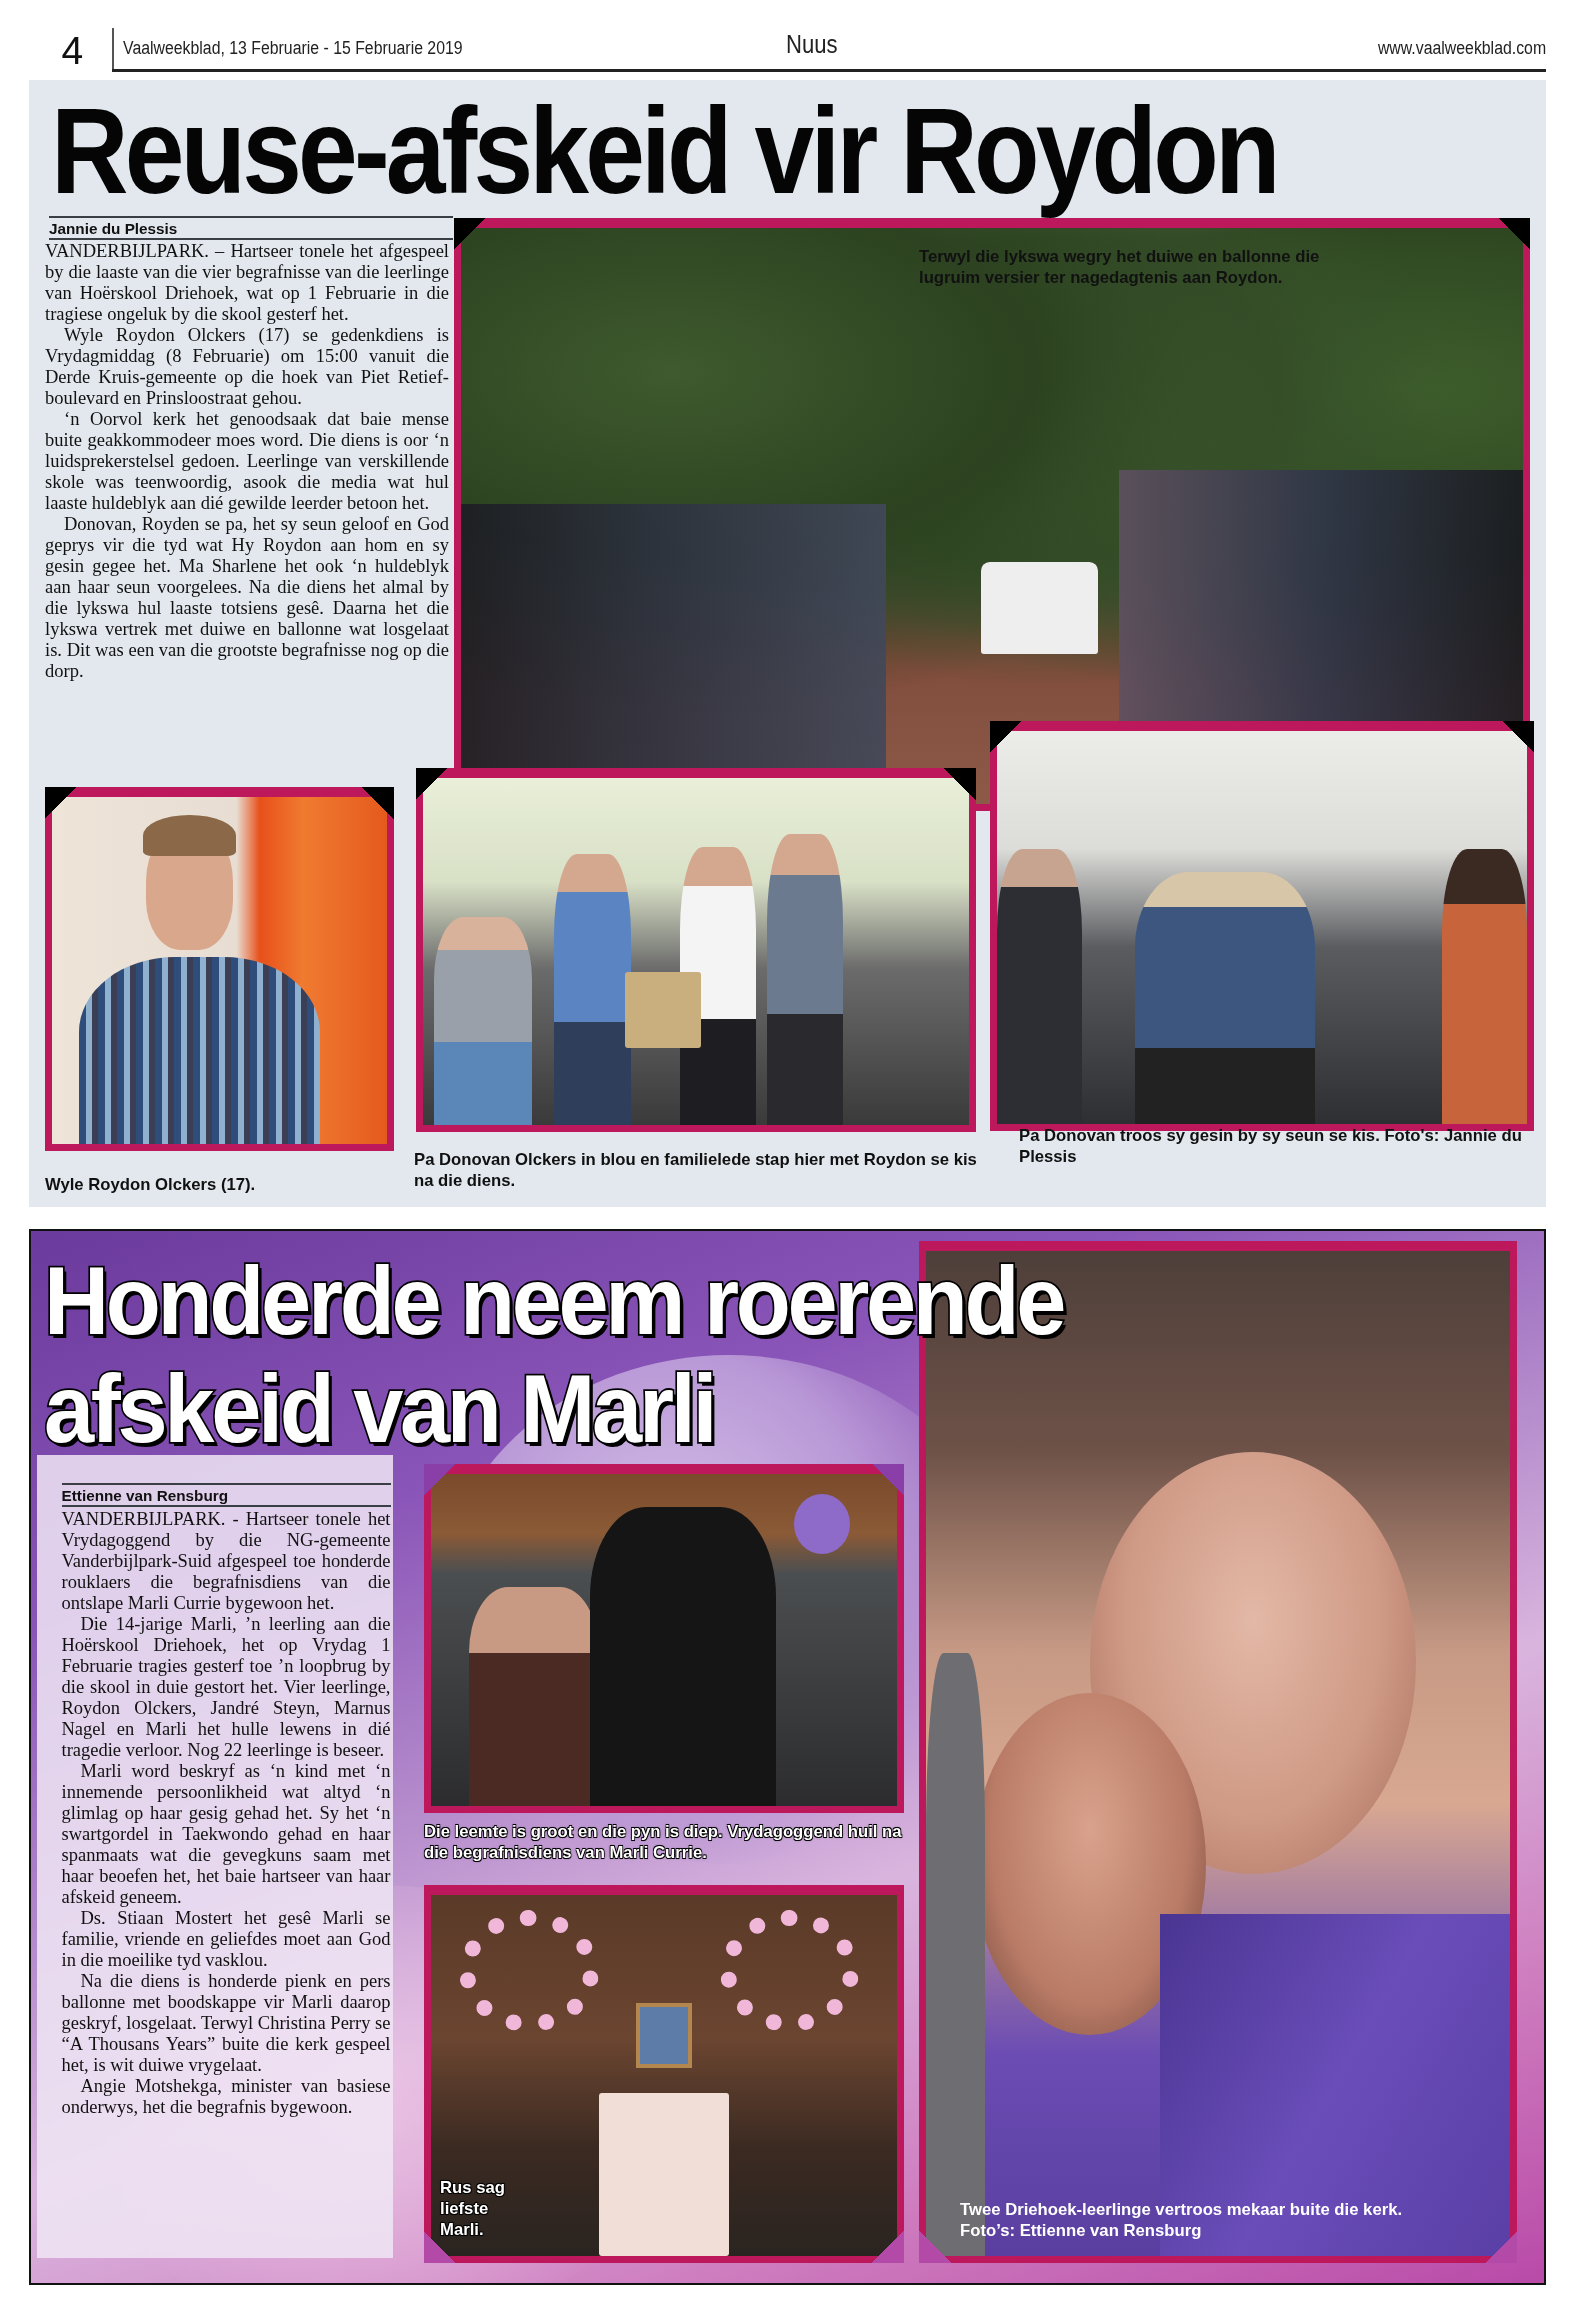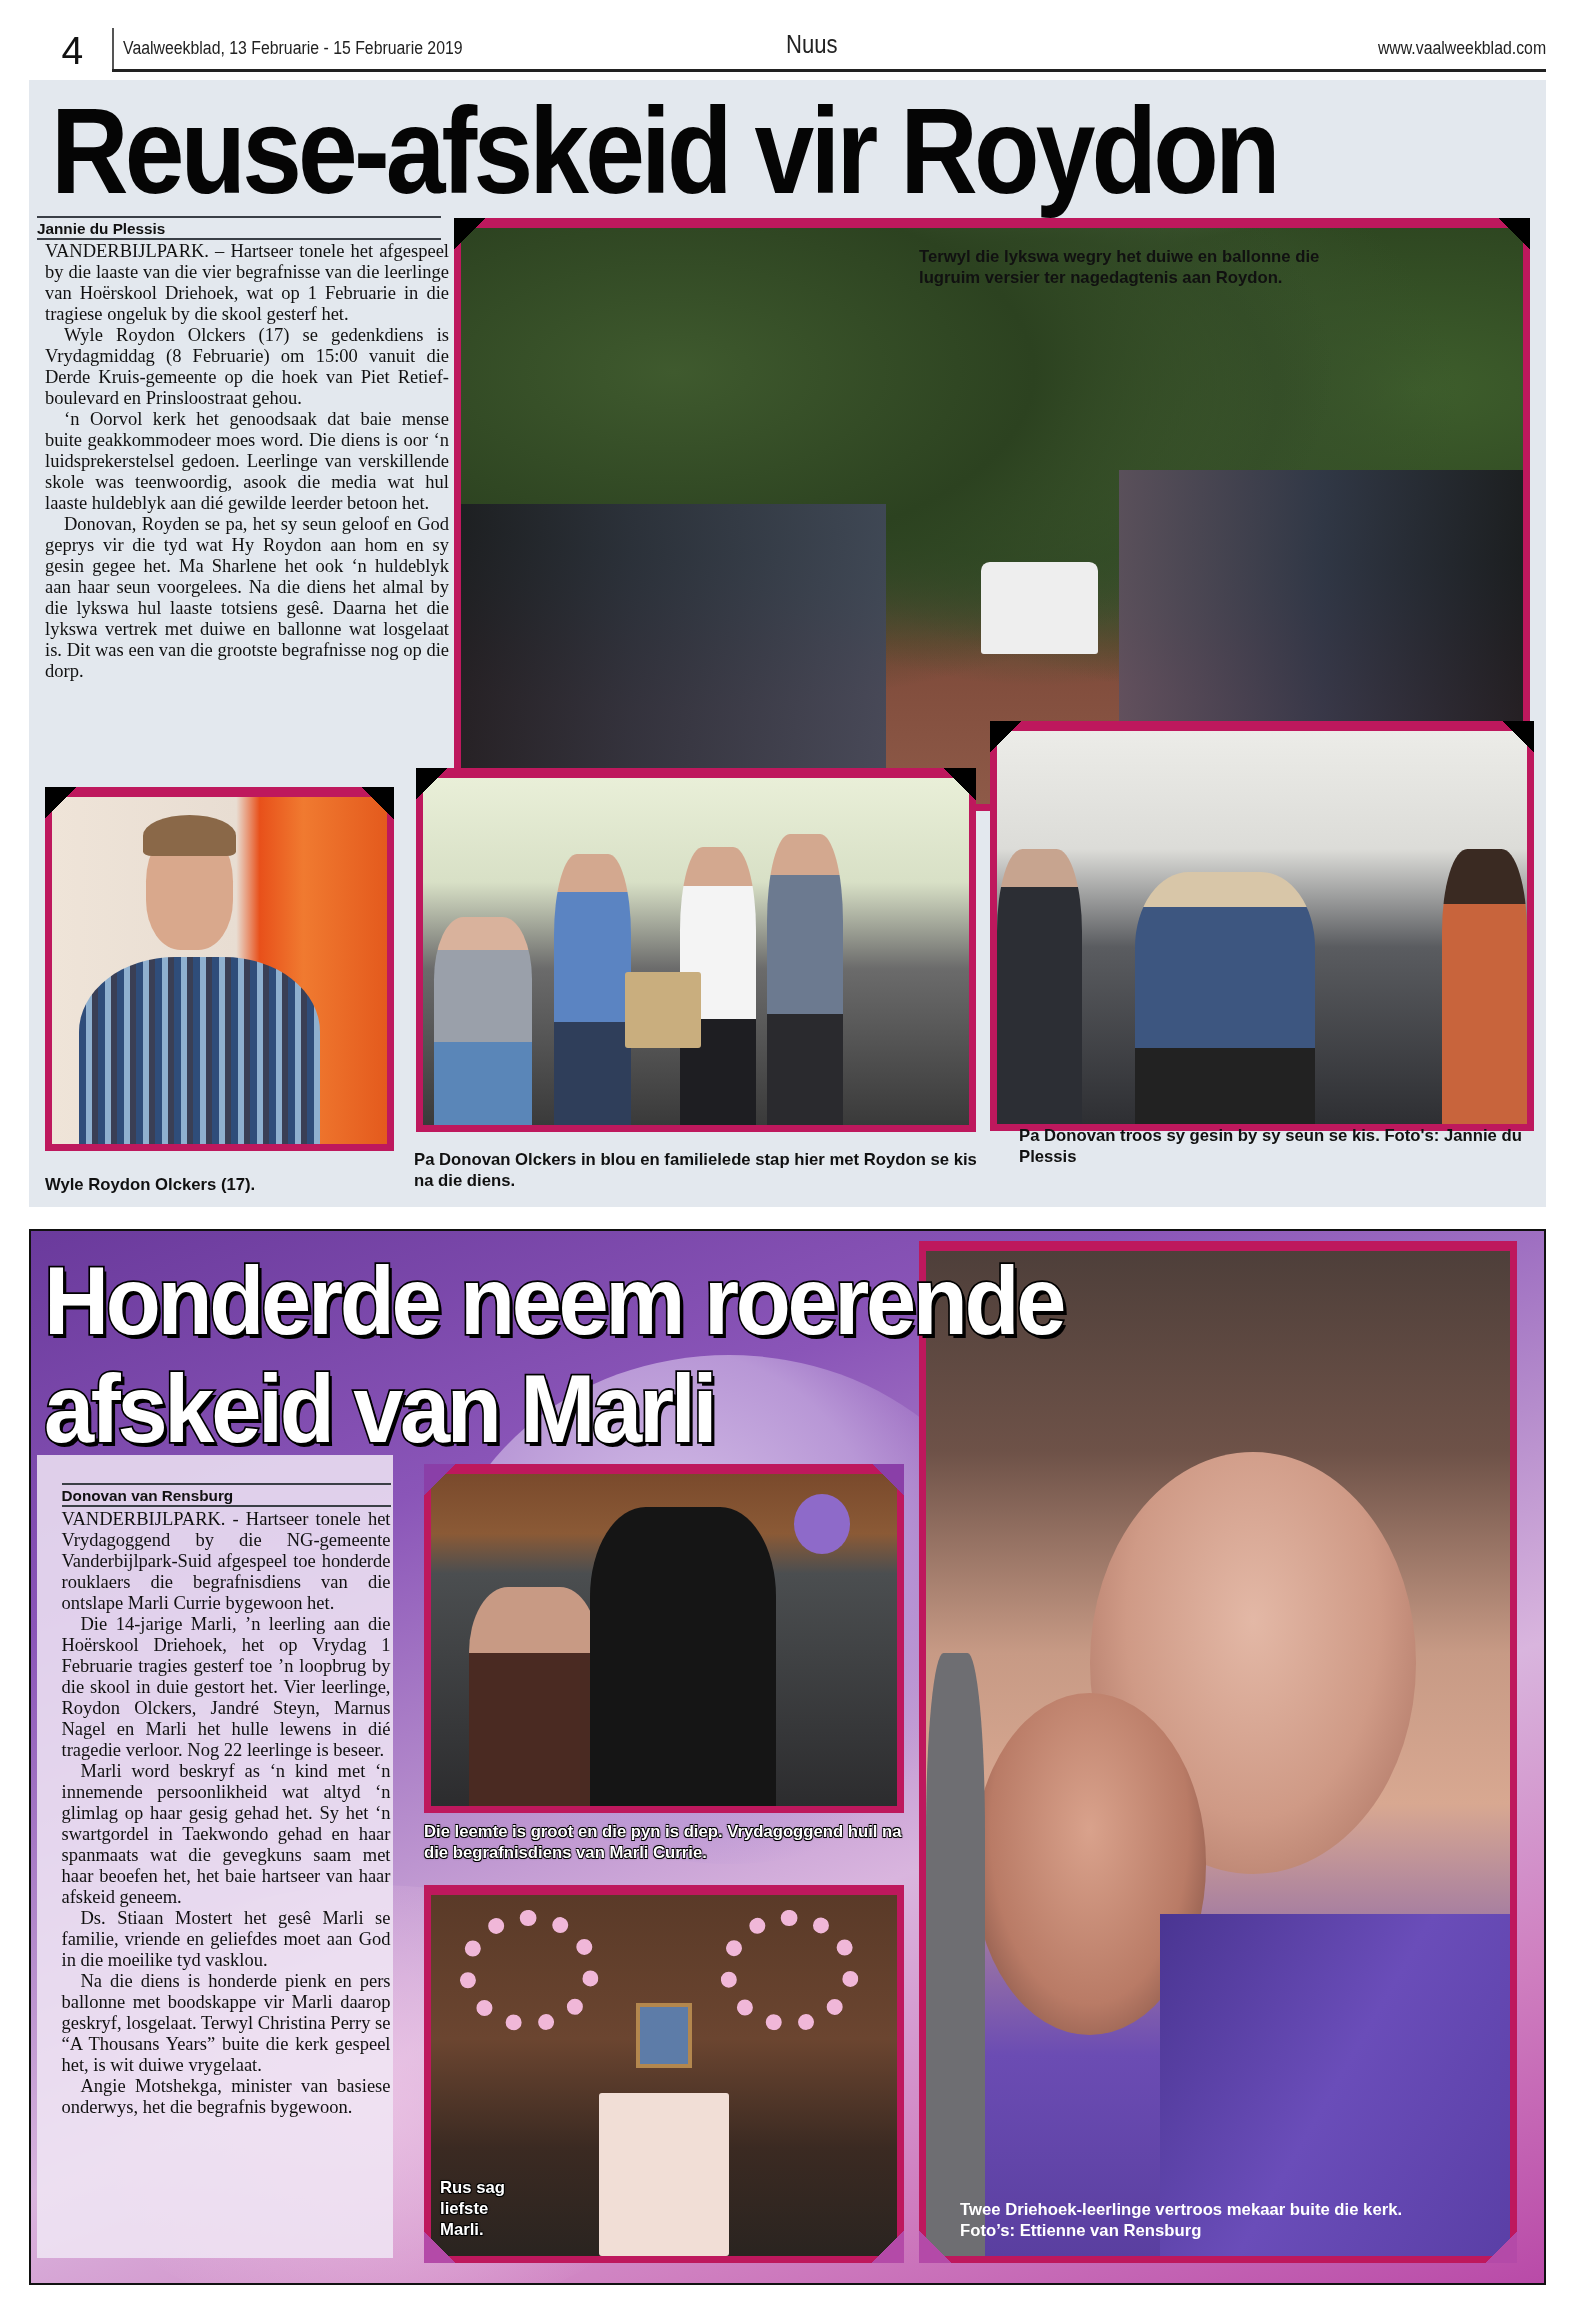--- a/index.html
+++ b/index.html
@@ -79,21 +79,21 @@
   <div class="mast-line"></div>
   <div class="mast-date">Vaalweekblad, 13 Februarie - 15 Februarie 2019</div>
   <div class="mast-section">Nuus</div>
   <div class="mast-url">www.vaalweekblad.com</div>
   <div class="mast-rule"></div>
 </header>
 
 <section class="art1">
   <h1 class="headline1">Reuse-afskeid vir Roydon</h1>
 
-  <div class="byline" style="left:8px; top:136px; width:404px;">Jannie du Plessis</div>
+  <div class="byline" style="left:20px; top:136px; width:404px;">Jannie du Plessis</div>
 
   <div class="body-text" style="left:16px; top:161px; width:404px;">
     <p>VANDERBIJLPARK. – Hartseer tonele het afgespeel by die laaste van die vier begrafnisse van die leerlinge van Hoërskool Driehoek, wat op 1 Februarie in die tragiese ongeluk by die skool gesterf het.</p>
     <p>Wyle Roydon Olckers (17) se gedenkdiens is Vrydagmiddag (8 Februarie) om 15:00 vanuit die Derde Kruis-gemeente op die hoek van Piet Retief-boulevard en Prinsloostraat gehou.</p>
     <p>‘n Oorvol kerk het genoodsaak dat baie mense buite geakkommodeer moes word. Die diens is oor ‘n luidsprekerstelsel gedoen. Leerlinge van verskillende skole was teenwoordig, asook die media wat hul laaste huldeblyk aan dié gewilde leerder betoon het.</p>
     <p>Donovan, Royden se pa, het sy seun geloof en God geprys vir die tyd wat Hy Roydon aan hom en sy gesin gegee het. Ma Sharlene het ook ‘n huldeblyk aan haar seun voorgelees. Na die diens het almal by die lykswa hul laaste totsiens gesê. Daarna het die lykswa vertrek met duiwe en ballonne wat losgelaat is. Dit was een van die grootste begrafnisse nog op die dorp.</p>
   </div>
 
   <figure class="photo" style="left:425px; top:138px; width:1076px; height:593px;">
     <div class="img ph-procession">
@@ -146,21 +146,21 @@
 <section class="art2">
   <div class="art2-bubble" style="left:407px; top:124px; width:582px; height:509px; background:radial-gradient(circle at 40% 40%, #d6c2e8 0%, #b897d6 45%, transparent 70%);"></div>
   <div class="art2-bubble" style="left:14.5px; top:654px; width:654px; height:436px; background:radial-gradient(circle, rgba(240,200,230,0.7) 0%, transparent 70%);"></div>
 
   <div class="headline2">
     <div>Honderde neem roerende</div>
     <div>afskeid van Marli</div>
   </div>
 
   <div class="text-panel"></div>
-  <div class="byline" style="left:30.5px; top:252px; width:329px;">Donovan van Rensburg</div>
+  <div class="byline" style="left:30.5px; top:252px; width:329px;">Ettienne van Rensburg</div>
   <div class="body-text" style="left:30.5px; top:278px; width:329px;">
     <p>VANDERBIJLPARK. - Hartseer tonele het Vrydagoggend by die NG-gemeente Vanderbijlpark-Suid afgespeel toe honderde rouklaers die begrafnisdiens van die ontslape Marli Currie bygewoon het.</p>
     <p>Die 14-jarige Marli, ’n leerling aan die Hoërskool Driehoek, het op Vrydag 1 Februarie tragies gesterf toe ’n loopbrug by die skool in duie gestort het. Vier leerlinge, Roydon Olckers, Jandré Steyn, Marnus Nagel en Marli het hulle lewens in dié tragedie verloor. Nog 22 leerlinge is beseer.</p>
     <p>Marli word beskryf as ‘n kind met ‘n innemende persoonlikheid wat altyd ‘n glimlag op haar gesig gehad het. Sy het ‘n swartgordel in Taekwondo gehad en haar spanmaats wat die gevegkuns saam met haar beoefen het, het baie hartseer van haar afskeid geneem.</p>
     <p>Ds. Stiaan Mostert het gesê Marli se familie, vriende en geliefdes moet aan God in die moeilike tyd vasklou.</p>
     <p>Na die diens is honderde pienk en pers ballonne met boodskappe vir Marli daarop geskryf, losgelaat. Terwyl Christina Perry se “A Thousans Years” buite die kerk gespeel het, is wit duiwe vrygelaat.</p>
     <p>Angie Motshekga, minister van basiese onderwys, het die begrafnis bygewoon.</p>
   </div>
 
   <figure class="photo" style="left:393px; top:233px; width:480px; height:349px;">

